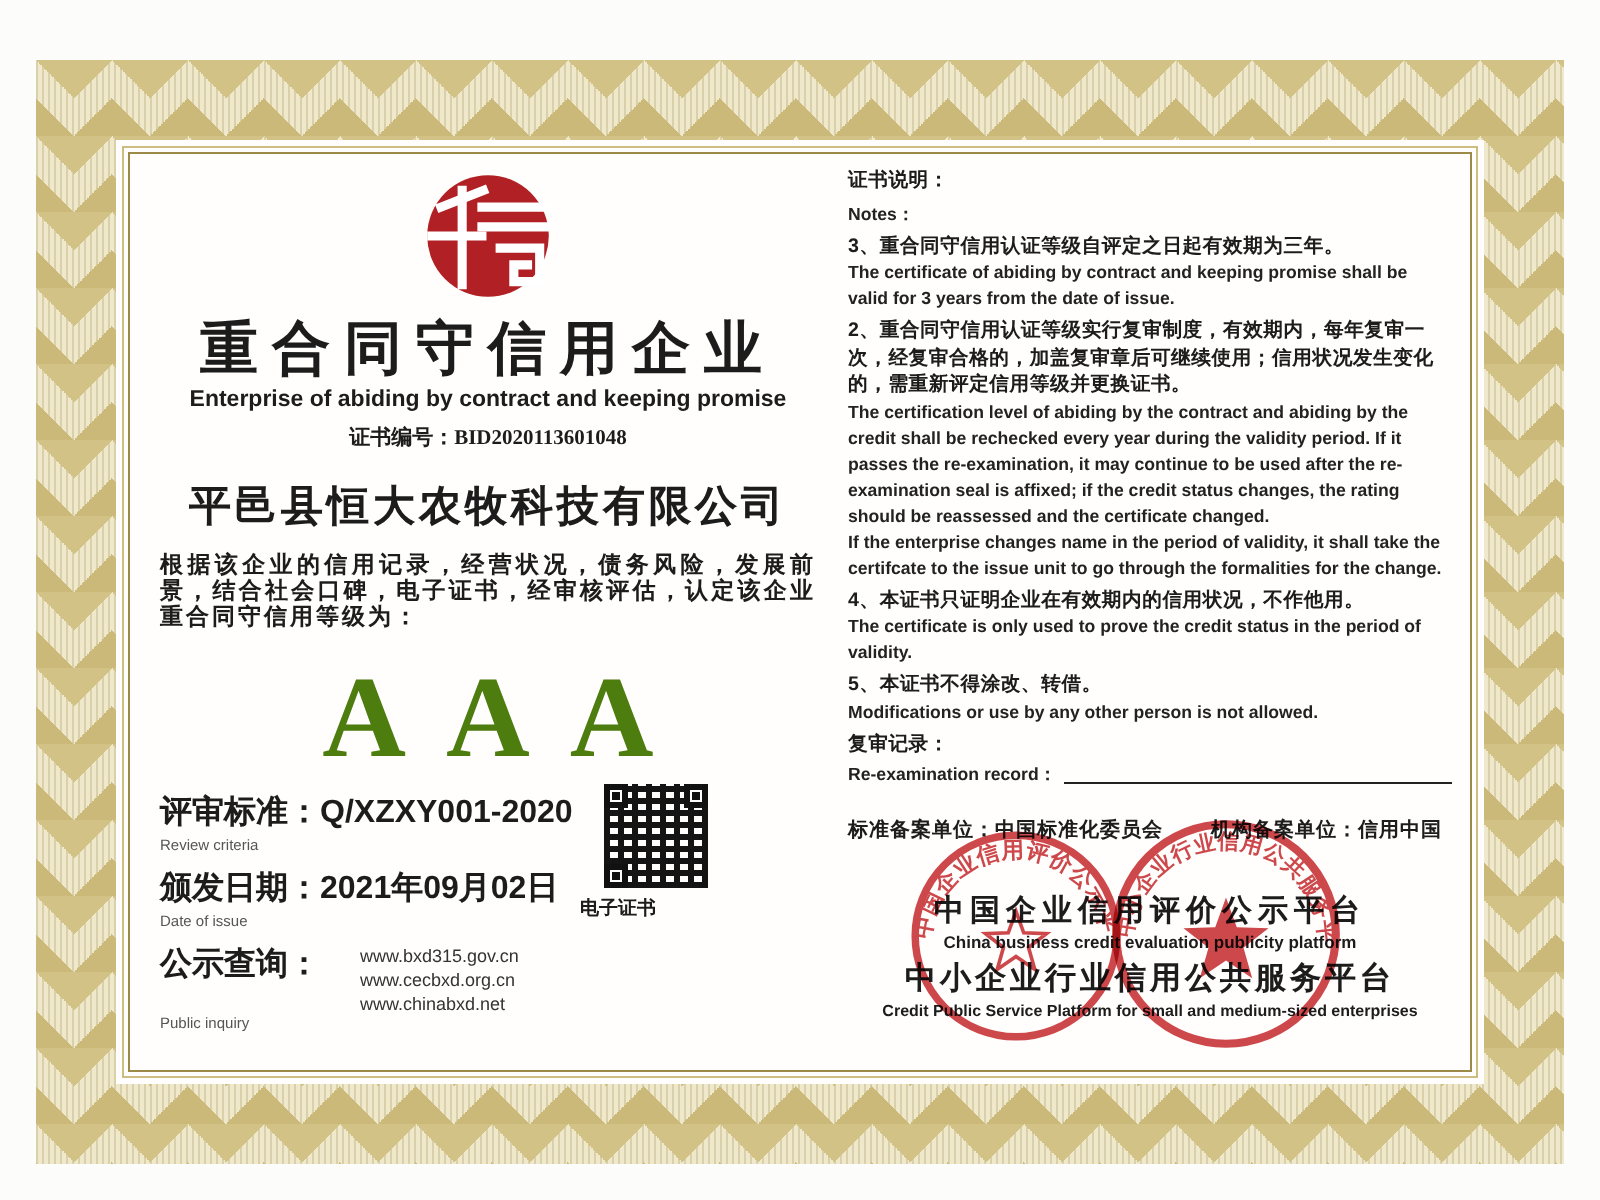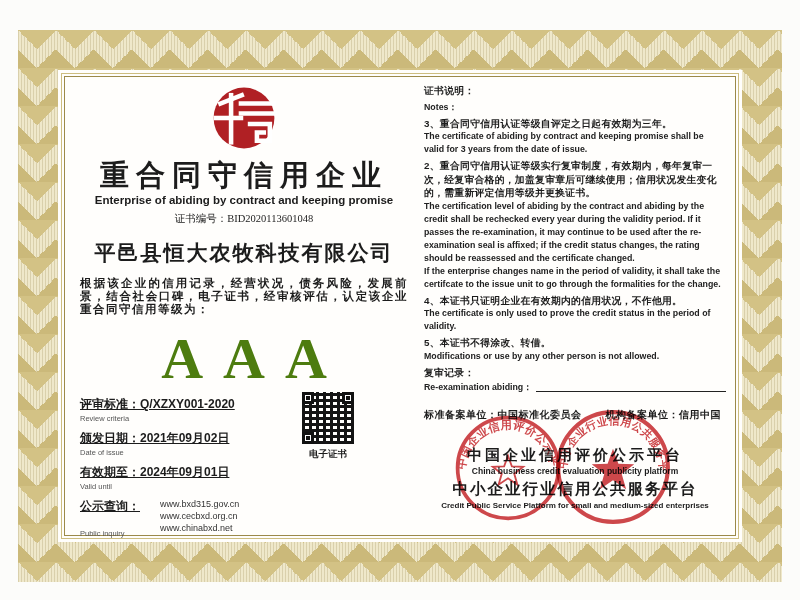--- a/index.html
+++ b/index.html
@@ -16,40 +16,40 @@
       repeating-linear-gradient(90deg,rgba(130,110,50,.20) 0 1px,transparent 1px 3px);
     background-size:38px 38px,38px 38px,38px 38px,38px 38px,auto;
     background-position:19px 0,19px 0,0 0,0 0,0 0;}
   .sheet{position:absolute;inset:40px;background:#fffefc;}
   .frame{position:absolute;inset:6px;border:1px solid #9c8a4a;outline:1px solid #cdbd80;outline-offset:2px;}
   
   .col-left{position:absolute;left:22px;top:10px;width:328px;text-align:center;}
   .logo{display:block;margin:0 auto;}
   .title{font-size:29px;font-weight:900;letter-spacing:7px;line-height:34px;margin-top:2px;white-space:nowrap;}
   .subtitle{font-size:11.5px;font-weight:700;margin-top:2px;white-space:nowrap;}
-  .certno{font-family:"Liberation Serif",serif;font-size:10.5px;font-weight:400;margin-top:6px;}
+  .certno{font-family:"Liberation Serif",serif;font-size:10.5px;font-weight:700;margin-top:6px;}
   .company{font-size:21px;font-weight:900;letter-spacing:2px;margin-top:13px;white-space:nowrap;}
   .stmt-zh{font-size:11.5px;font-weight:700;letter-spacing:1.5px;line-height:13px;text-align:justify;margin-top:10px;}
   .grade{font-family:"Liberation Serif",serif;font-size:58px;font-weight:700;color:#4d7c0f;
          letter-spacing:20px;line-height:58px;margin-top:14px;text-indent:20px;}
   .stmt-en{font-family:"Liberation Serif",serif;font-size:9.5px;font-weight:700;line-height:12px;text-align:justify;margin-top:4px;}
   .meta{position:relative;text-align:left;margin-top:8px;}
   .meta-row{margin-top:7px;}
-  .meta-zh{font-size:12px;font-weight:700;text-decoration:underline;}
+  .meta-zh{font-size:16px;font-weight:700;}
   .meta-en{font-size:7.5px;color:#555;margin-top:1px;}
   .inq{display:flex;gap:20px;}
   .urls{font-size:9px;color:#333;line-height:12px;text-align:left;}
   
   .qr{position:absolute;left:222px;top:-4px;width:52px;height:52px;background:
       repeating-linear-gradient(0deg,#141414 0 3px,transparent 3px 6px),
       repeating-linear-gradient(90deg,#141414 0 3px,transparent 3px 7px);}
   .qr .f{position:absolute;width:12px;height:12px;border:3px solid #111;background:#fff;box-sizing:border-box;}
   .qr .f::after{content:"";position:absolute;inset:1px;background:#111;}
   .f.tl{left:0;top:0}.f.tr{right:0;top:0}.f.bl{left:0;bottom:0}
-  .qr-label{position:absolute;left:210px;top:52px;width:76px;text-align:center;font-size:9.5px;font-weight:700;}
+  .qr-label{position:absolute;left:210px;top:52px;width:76px;font-size:9.5px;font-weight:700;}
   
   .col-right{position:absolute;left:366px;top:14px;width:302px;text-align:left;}
   .note-zh{font-size:9.8px;font-weight:700;line-height:13.5px;letter-spacing:.3px;margin:0;}
   .note-en{font-size:8.8px;font-weight:700;line-height:13px;color:#222;margin:0;}
   .note-gap{margin-top:3px;}
   .reexam{display:flex;align-items:flex-end;margin-top:2px;}
   .fill-line{flex:1;border-bottom:1.5px solid #222;margin-left:4px;transform:translateY(-2px);}
   .filing{display:flex;gap:24px;margin-top:14px;font-size:10px;font-weight:800;letter-spacing:.5px;white-space:nowrap;}
   .platforms{position:relative;margin-top:24px;text-align:center;}
   .plat-zh1{font-size:15px;font-weight:900;letter-spacing:3px;white-space:nowrap;}
@@ -90,24 +90,20 @@
 
         <div class="meta">
           <div class="meta-row">
             <div class="meta-zh">评审标准：Q/XZXY001-2020</div>
             <div class="meta-en">Review criteria</div>
           </div>
           <div class="meta-row">
             <div class="meta-zh">颁发日期：2021年09月02日</div>
             <div class="meta-en">Date of issue</div>
           </div>
-          <div class="meta-row">
-            <div class="meta-zh">有效期至：2024年09月01日</div>
-            <div class="meta-en">Valid until</div>
-          </div>
           <div class="meta-row inq">
             <div>
               <div class="meta-zh">公示查询：</div>
               <div class="meta-en" style="margin-top:14px">Public inquiry</div>
             </div>
             <div class="urls">
               <div>www.bxd315.gov.cn</div>
               <div>www.cecbxd.org.cn</div>
               <div>www.chinabxd.net</div>
             </div>
@@ -130,21 +126,21 @@
         <p class="note-zh note-gap">2、重合同守信用认证等级实行复审制度，有效期内，每年复审一次，经复审合格的，加盖复审章后可继续使用；信用状况发生变化的，需重新评定信用等级并更换证书。</p>
         <p class="note-en">The certification level of abiding by the contract and abiding by the credit shall be rechecked every year during the validity period. If it passes the re-examination, it may continue to be used after the re-examination seal is affixed; if the credit status changes, the rating should be reassessed and the certificate changed.</p>
         <p class="note-en">If the enterprise changes name in the period of validity, it shall take the certifcate to the issue unit to go through the formalities for the change.</p>
         <p class="note-zh note-gap">4、本证书只证明企业在有效期内的信用状况，不作他用。</p>
         <p class="note-en">The certificate is only used to prove the credit status in the period of validity.</p>
         <p class="note-zh note-gap">5、本证书不得涂改、转借。</p>
         <p class="note-en">Modifications or use by any other person is not allowed.</p>
 
         <p class="note-zh note-gap">复审记录：</p>
         <div class="reexam">
-          <span class="note-en">Re-examination abiding：</span>
+          <span class="note-en">Re-examination record：</span>
           <span class="fill-line"></span>
         </div>
 
         <div class="filing">
           <span>标准备案单位：中国标准化委员会</span>
           <span>机构备案单位：信用中国</span>
         </div>
 
         <div class="platforms">
           <svg class="seal seal-left" width="112" height="112" viewBox="0 0 120 120">

